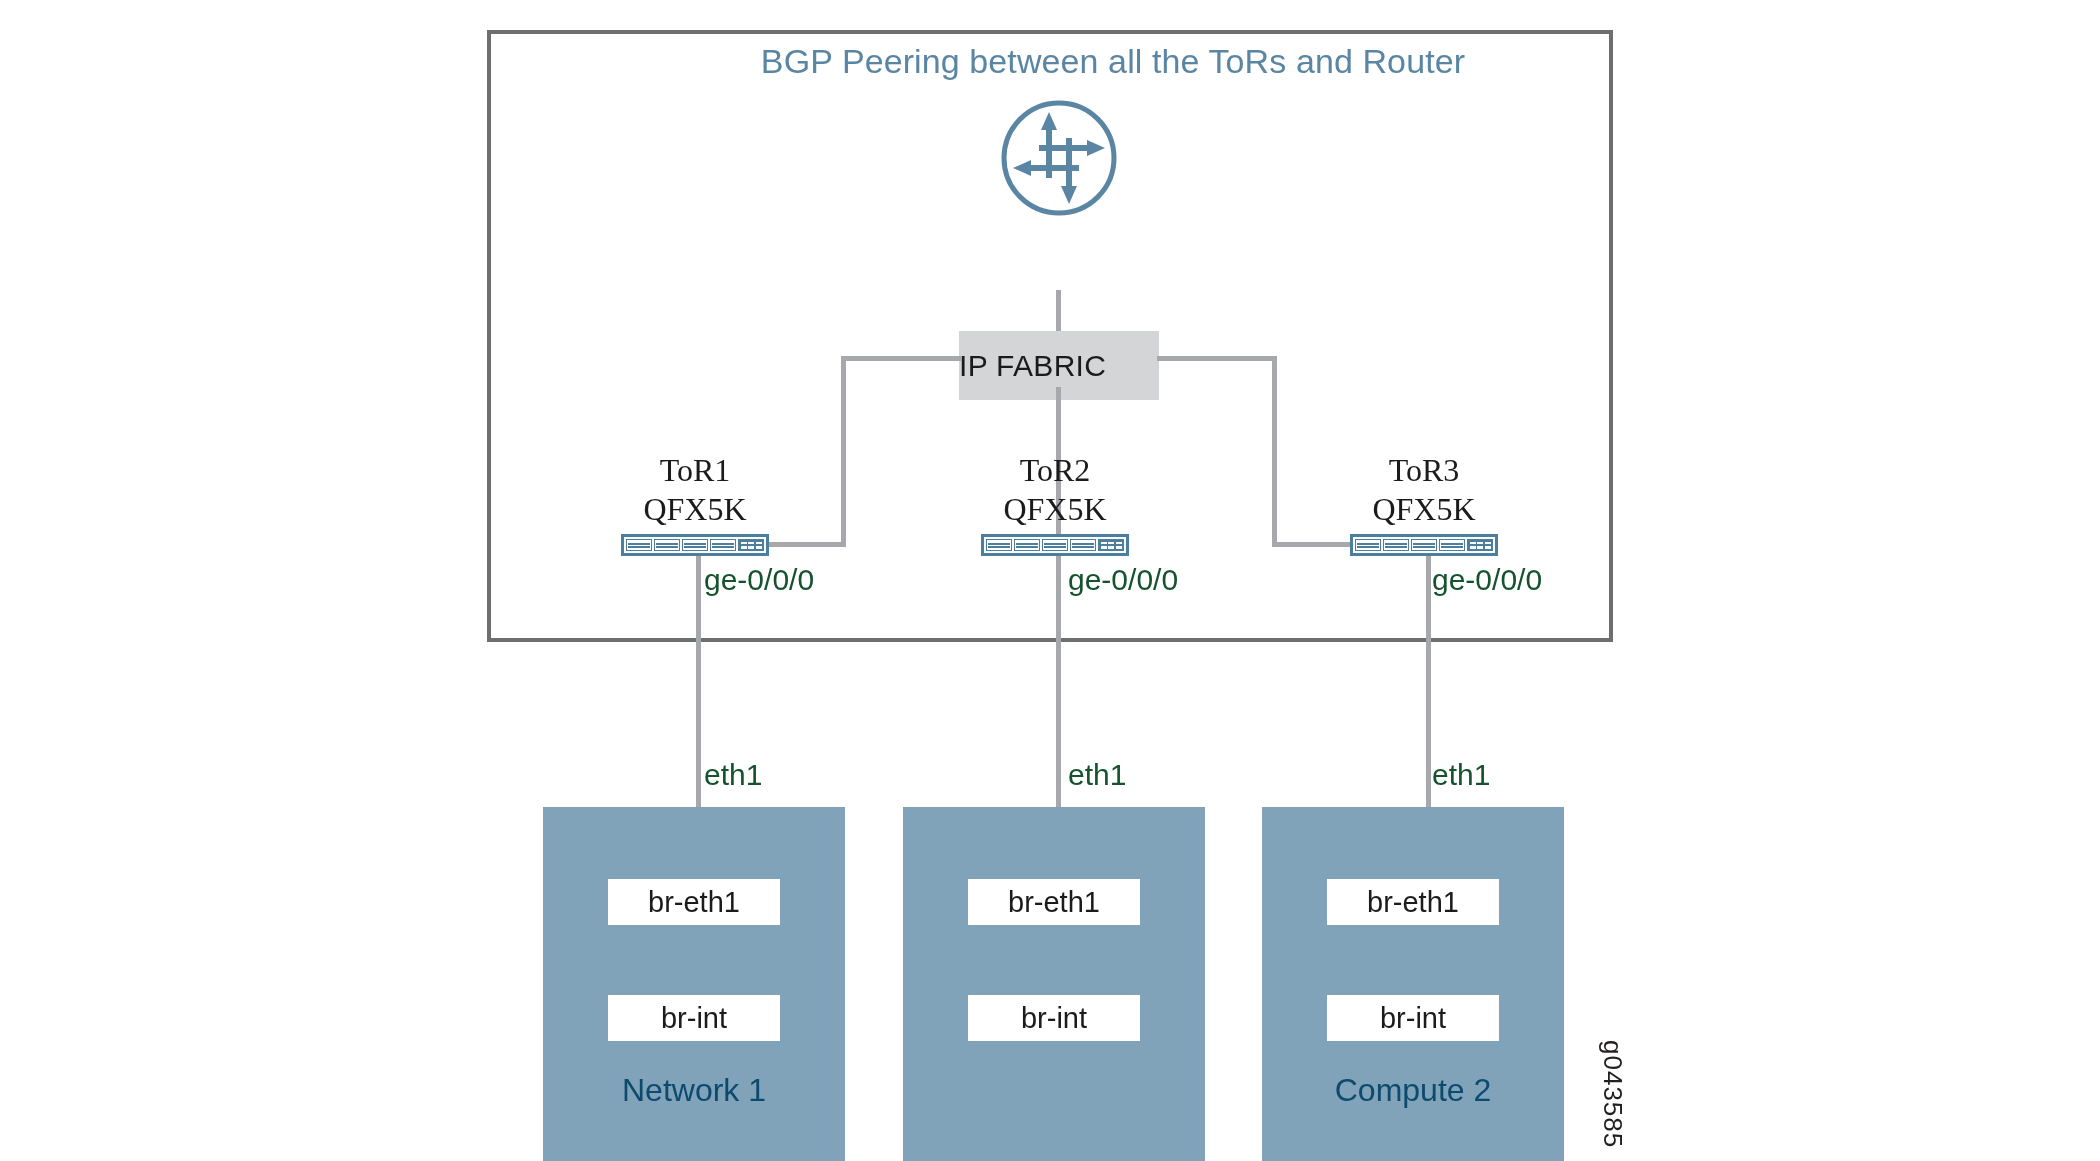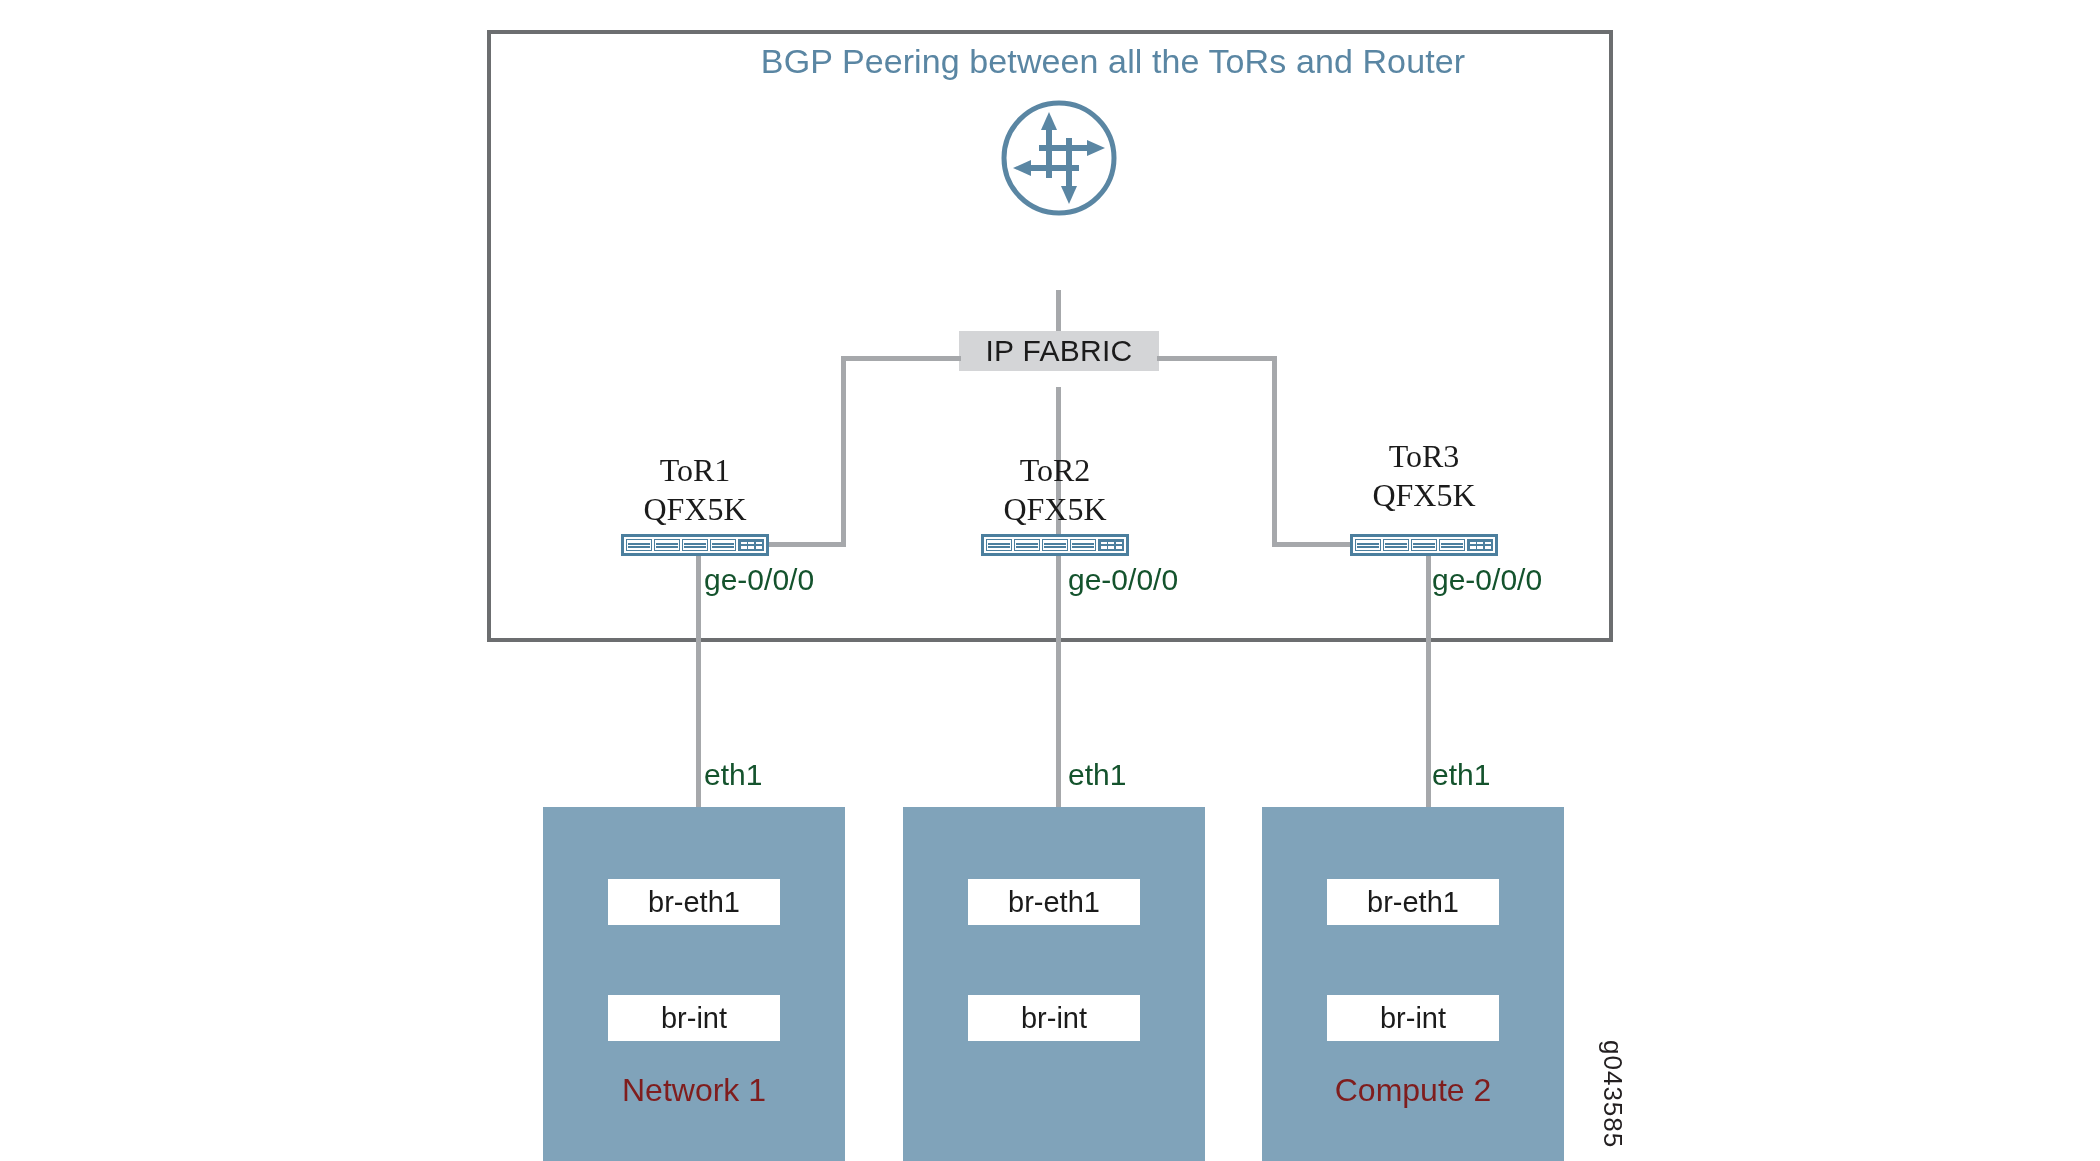--- a/index.html
+++ b/index.html
@@ -30,22 +30,22 @@
 
   
   .router-icon{position:absolute;left:999px;top:98px;width:120px;height:120px;}
   .router-label{
     position:absolute;left:899px;top:203px;width:320px;text-align:center;
     font-size:32px;color:#1b1b1b;line-height:39px;white-space:nowrap;
   }
 
   
   .ipfabric{
-    position:absolute;left:959px;top:331px;width:200px;height:40px;
-    background:#d4d5d7;display:flex;align-items:center;justify-content:center;
+    position:absolute;left:959px;top:331px;width:200px;height:69px;
+    background:#d4d5d7;display:flex;align-items:center;justify-content:flex-start;
     font-size:30px;color:#1b1b1b;white-space:nowrap;letter-spacing:.3px;
   }
 
   
   .tor-label{
     position:absolute;width:300px;text-align:center;font-size:32px;
     color:#1b1b1b;line-height:39px;white-space:nowrap;font-family:Liberation Serif, serif;
   }
   .sw{
     position:absolute;width:148px;height:22px;
@@ -74,21 +74,21 @@
   }
   .node .inner{
     position:absolute;left:65px;width:172px;height:46px;background:#ffffff;
     display:flex;align-items:center;justify-content:center;
     font-size:29px;color:#1b1b1b;white-space:nowrap;
   }
   .node .inner.b1{top:72px;}
   .node .inner.b2{top:188px;}
   .node .nodename{
     position:absolute;left:0;top:265px;width:302px;text-align:center;
-    font-size:32px;color:#7f1d1d;white-space:nowrap;
+    font-size:32px;color:#0c4a6e;white-space:nowrap;
   }
 
   
   .figref{
     position:absolute;left:1628px;top:1040px;font-size:26px;color:#231f20;
     transform:rotate(90deg);transform-origin:left top;white-space:nowrap;
     letter-spacing:1px;
   }
 </style>
 </head>
@@ -192,21 +192,21 @@
         <u></u>
         <u></u>
         <u></u>
         <u></u>
         <u></u>
         <u></u>
       </span>
   </div>
   <div class="if-label" style="left:1068px;top:563px;">ge-0/0/0</div>
 
-  <div class="tor-label" style="left:1274px;top:437px;">
+  <div class="tor-label" style="left:1274px;top:451px;">
     <div>ToR3</div>
     <div>QFX5K</div>
   </div>
   <div class="sw" style="left:1350px;top:534px;">
     <span class="seg">
         <i></i>
         <i></i>
       </span>
     <span class="seg">
         <i></i>

